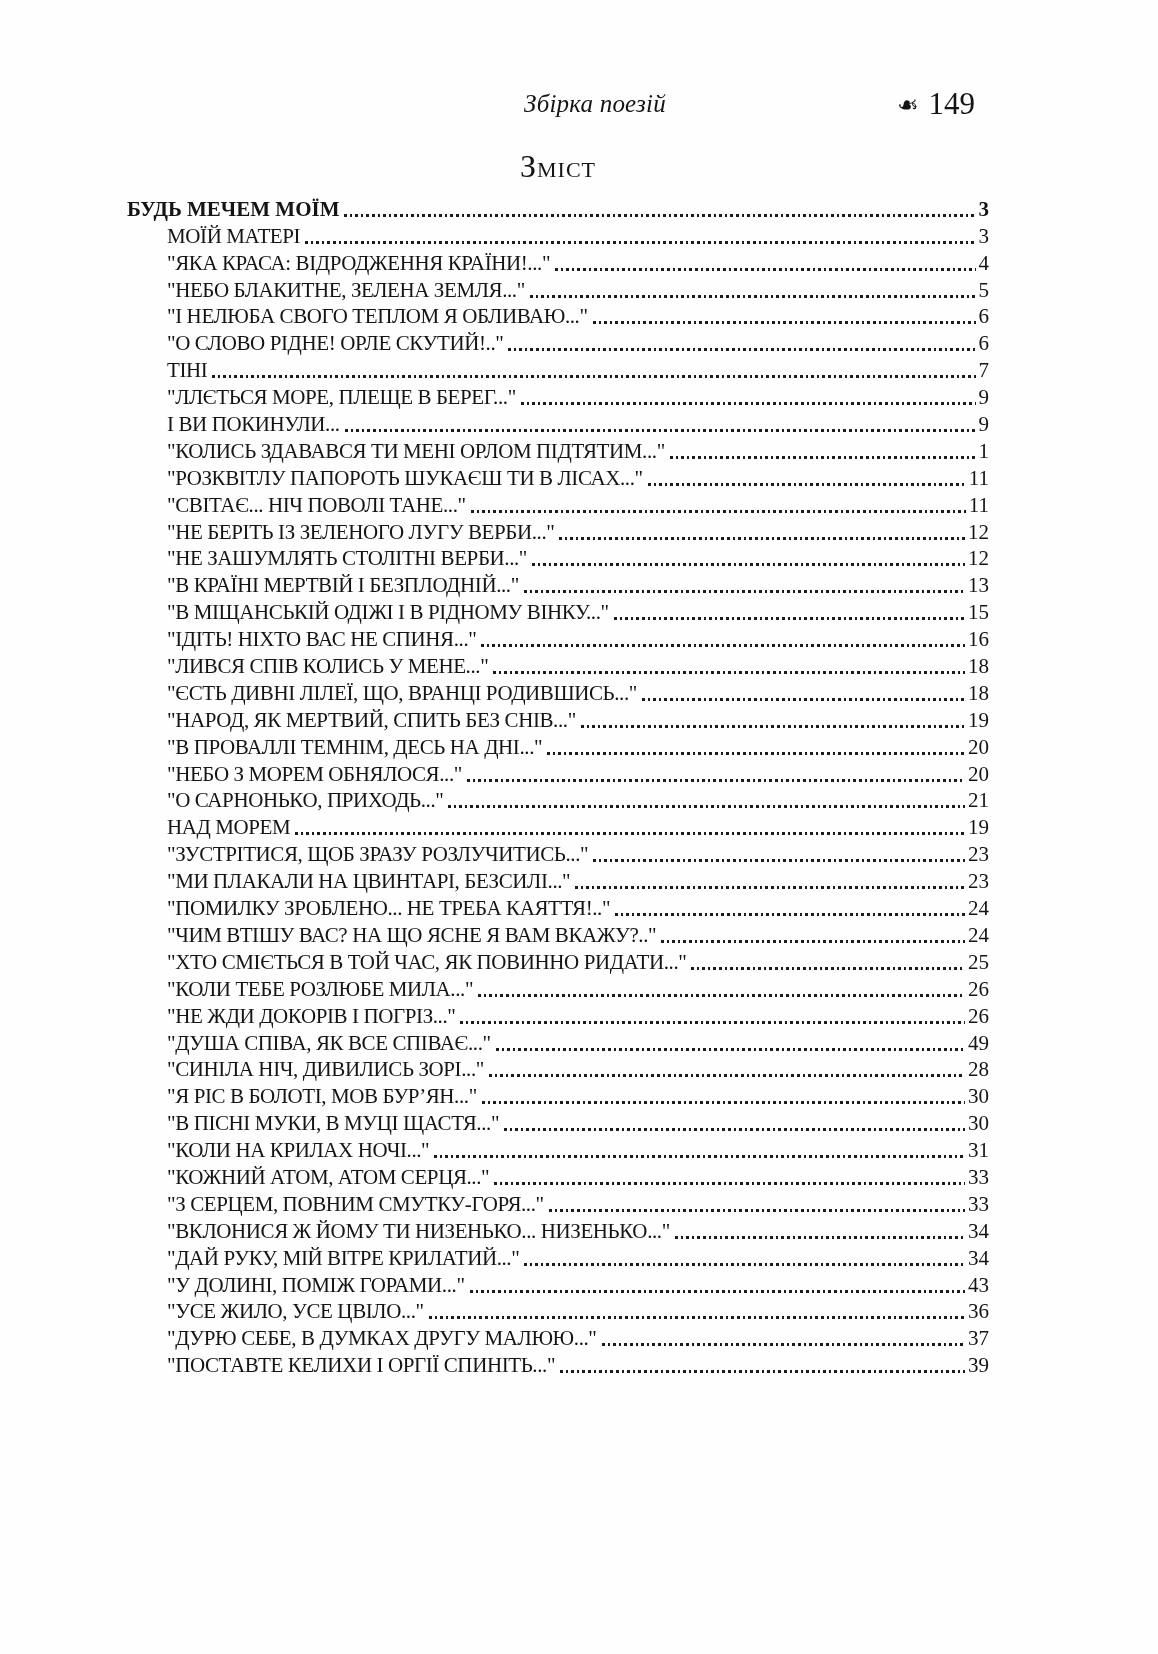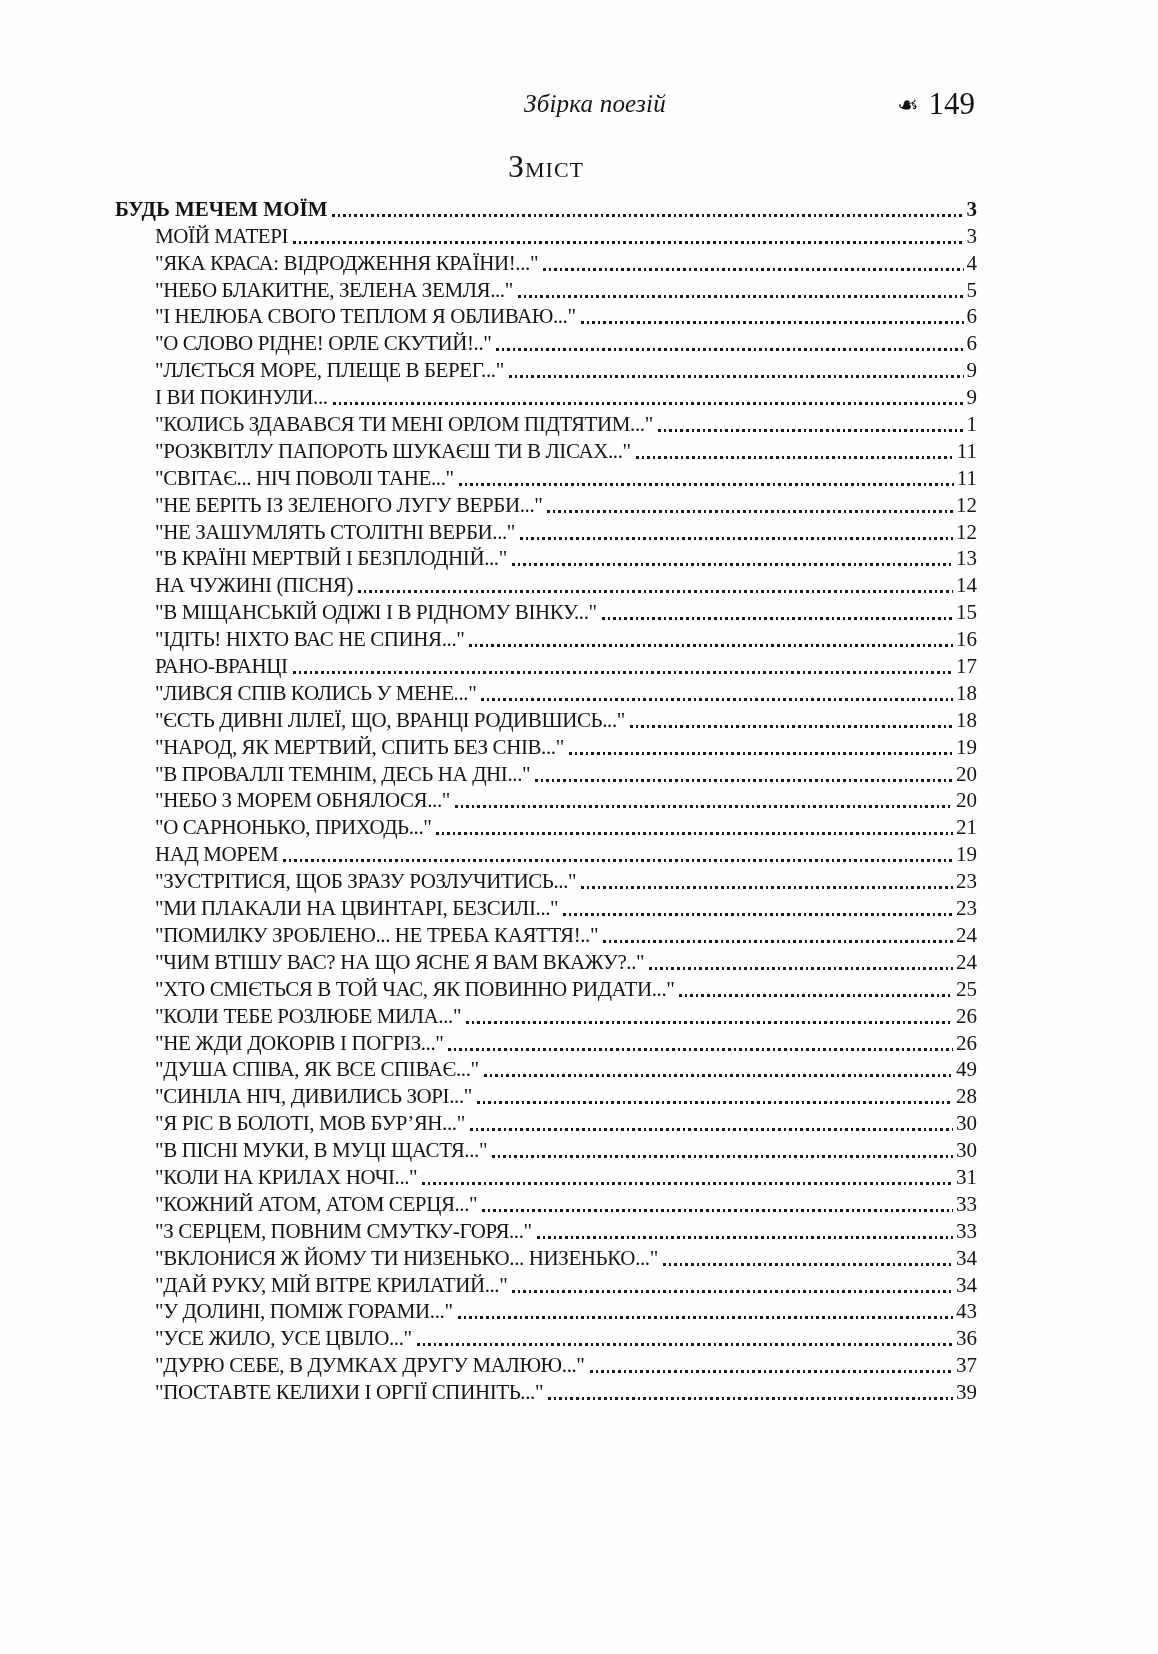--- a/index.html
+++ b/index.html
@@ -35,21 +35,21 @@
     display: inline-block;
     transform: scaleX(-1);
     font-size: 26px;
     line-height: 1;
     position: relative;
     top: 2px;
   }
   .toc {
     position: absolute;
     top: 148px;
-    left: 115px;
+    left: 127px;
     width: 862px;
   }
   .toc-title {
     text-align: center;
     font-size: 32px;
     font-variant: small-caps;
     letter-spacing: 1px;
     margin: 0 0 10px 0;
     font-weight: normal;
   }
@@ -112,20 +112,25 @@
           <span class="toc-label">"І НЕЛЮБА СВОГО ТЕПЛОМ Я ОБЛИВАЮ..."</span>
           <span class="leader"></span>
           <span class="toc-page">6</span>
         </div>
         <div class="toc-row indent">
           <span class="toc-label">"О СЛОВО РІДНЕ! ОРЛЕ СКУТИЙ!.."</span>
           <span class="leader"></span>
           <span class="toc-page">6</span>
         </div>
         <div class="toc-row indent">
+          <span class="toc-label">ТІНІ</span>
+          <span class="leader"></span>
+          <span class="toc-page">7</span>
+        </div>
+        <div class="toc-row indent">
           <span class="toc-label">"ЛЛЄТЬСЯ МОРЕ, ПЛЕЩЕ В БЕРЕГ..."</span>
           <span class="leader"></span>
           <span class="toc-page">9</span>
         </div>
         <div class="toc-row indent">
           <span class="toc-label">І ВИ ПОКИНУЛИ...</span>
           <span class="leader"></span>
           <span class="toc-page">9</span>
         </div>
         <div class="toc-row indent">
@@ -152,38 +157,28 @@
           <span class="toc-label">"НЕ ЗАШУМЛЯТЬ СТОЛІТНІ ВЕРБИ..."</span>
           <span class="leader"></span>
           <span class="toc-page">12</span>
         </div>
         <div class="toc-row indent">
           <span class="toc-label">"В КРАЇНІ МЕРТВІЙ І БЕЗПЛОДНІЙ..."</span>
           <span class="leader"></span>
           <span class="toc-page">13</span>
         </div>
         <div class="toc-row indent">
-          <span class="toc-label">НА ЧУЖИНІ (ПІСНЯ)</span>
-          <span class="leader"></span>
-          <span class="toc-page">14</span>
-        </div>
-        <div class="toc-row indent">
           <span class="toc-label">"В МІЩАНСЬКІЙ ОДІЖІ І В РІДНОМУ ВІНКУ..."</span>
           <span class="leader"></span>
           <span class="toc-page">15</span>
         </div>
         <div class="toc-row indent">
           <span class="toc-label">"ІДІТЬ! НІХТО ВАС НЕ СПИНЯ..."</span>
           <span class="leader"></span>
           <span class="toc-page">16</span>
-        </div>
-        <div class="toc-row indent">
-          <span class="toc-label">РАНО-ВРАНЦІ</span>
-          <span class="leader"></span>
-          <span class="toc-page">17</span>
         </div>
         <div class="toc-row indent">
           <span class="toc-label">"ЛИВСЯ СПІВ КОЛИСЬ У МЕНЕ..."</span>
           <span class="leader"></span>
           <span class="toc-page">18</span>
         </div>
         <div class="toc-row indent">
           <span class="toc-label">"ЄСТЬ ДИВНІ ЛІЛЕЇ, ЩО, ВРАНЦІ РОДИВШИСЬ..."</span>
           <span class="leader"></span>
           <span class="toc-page">18</span>

